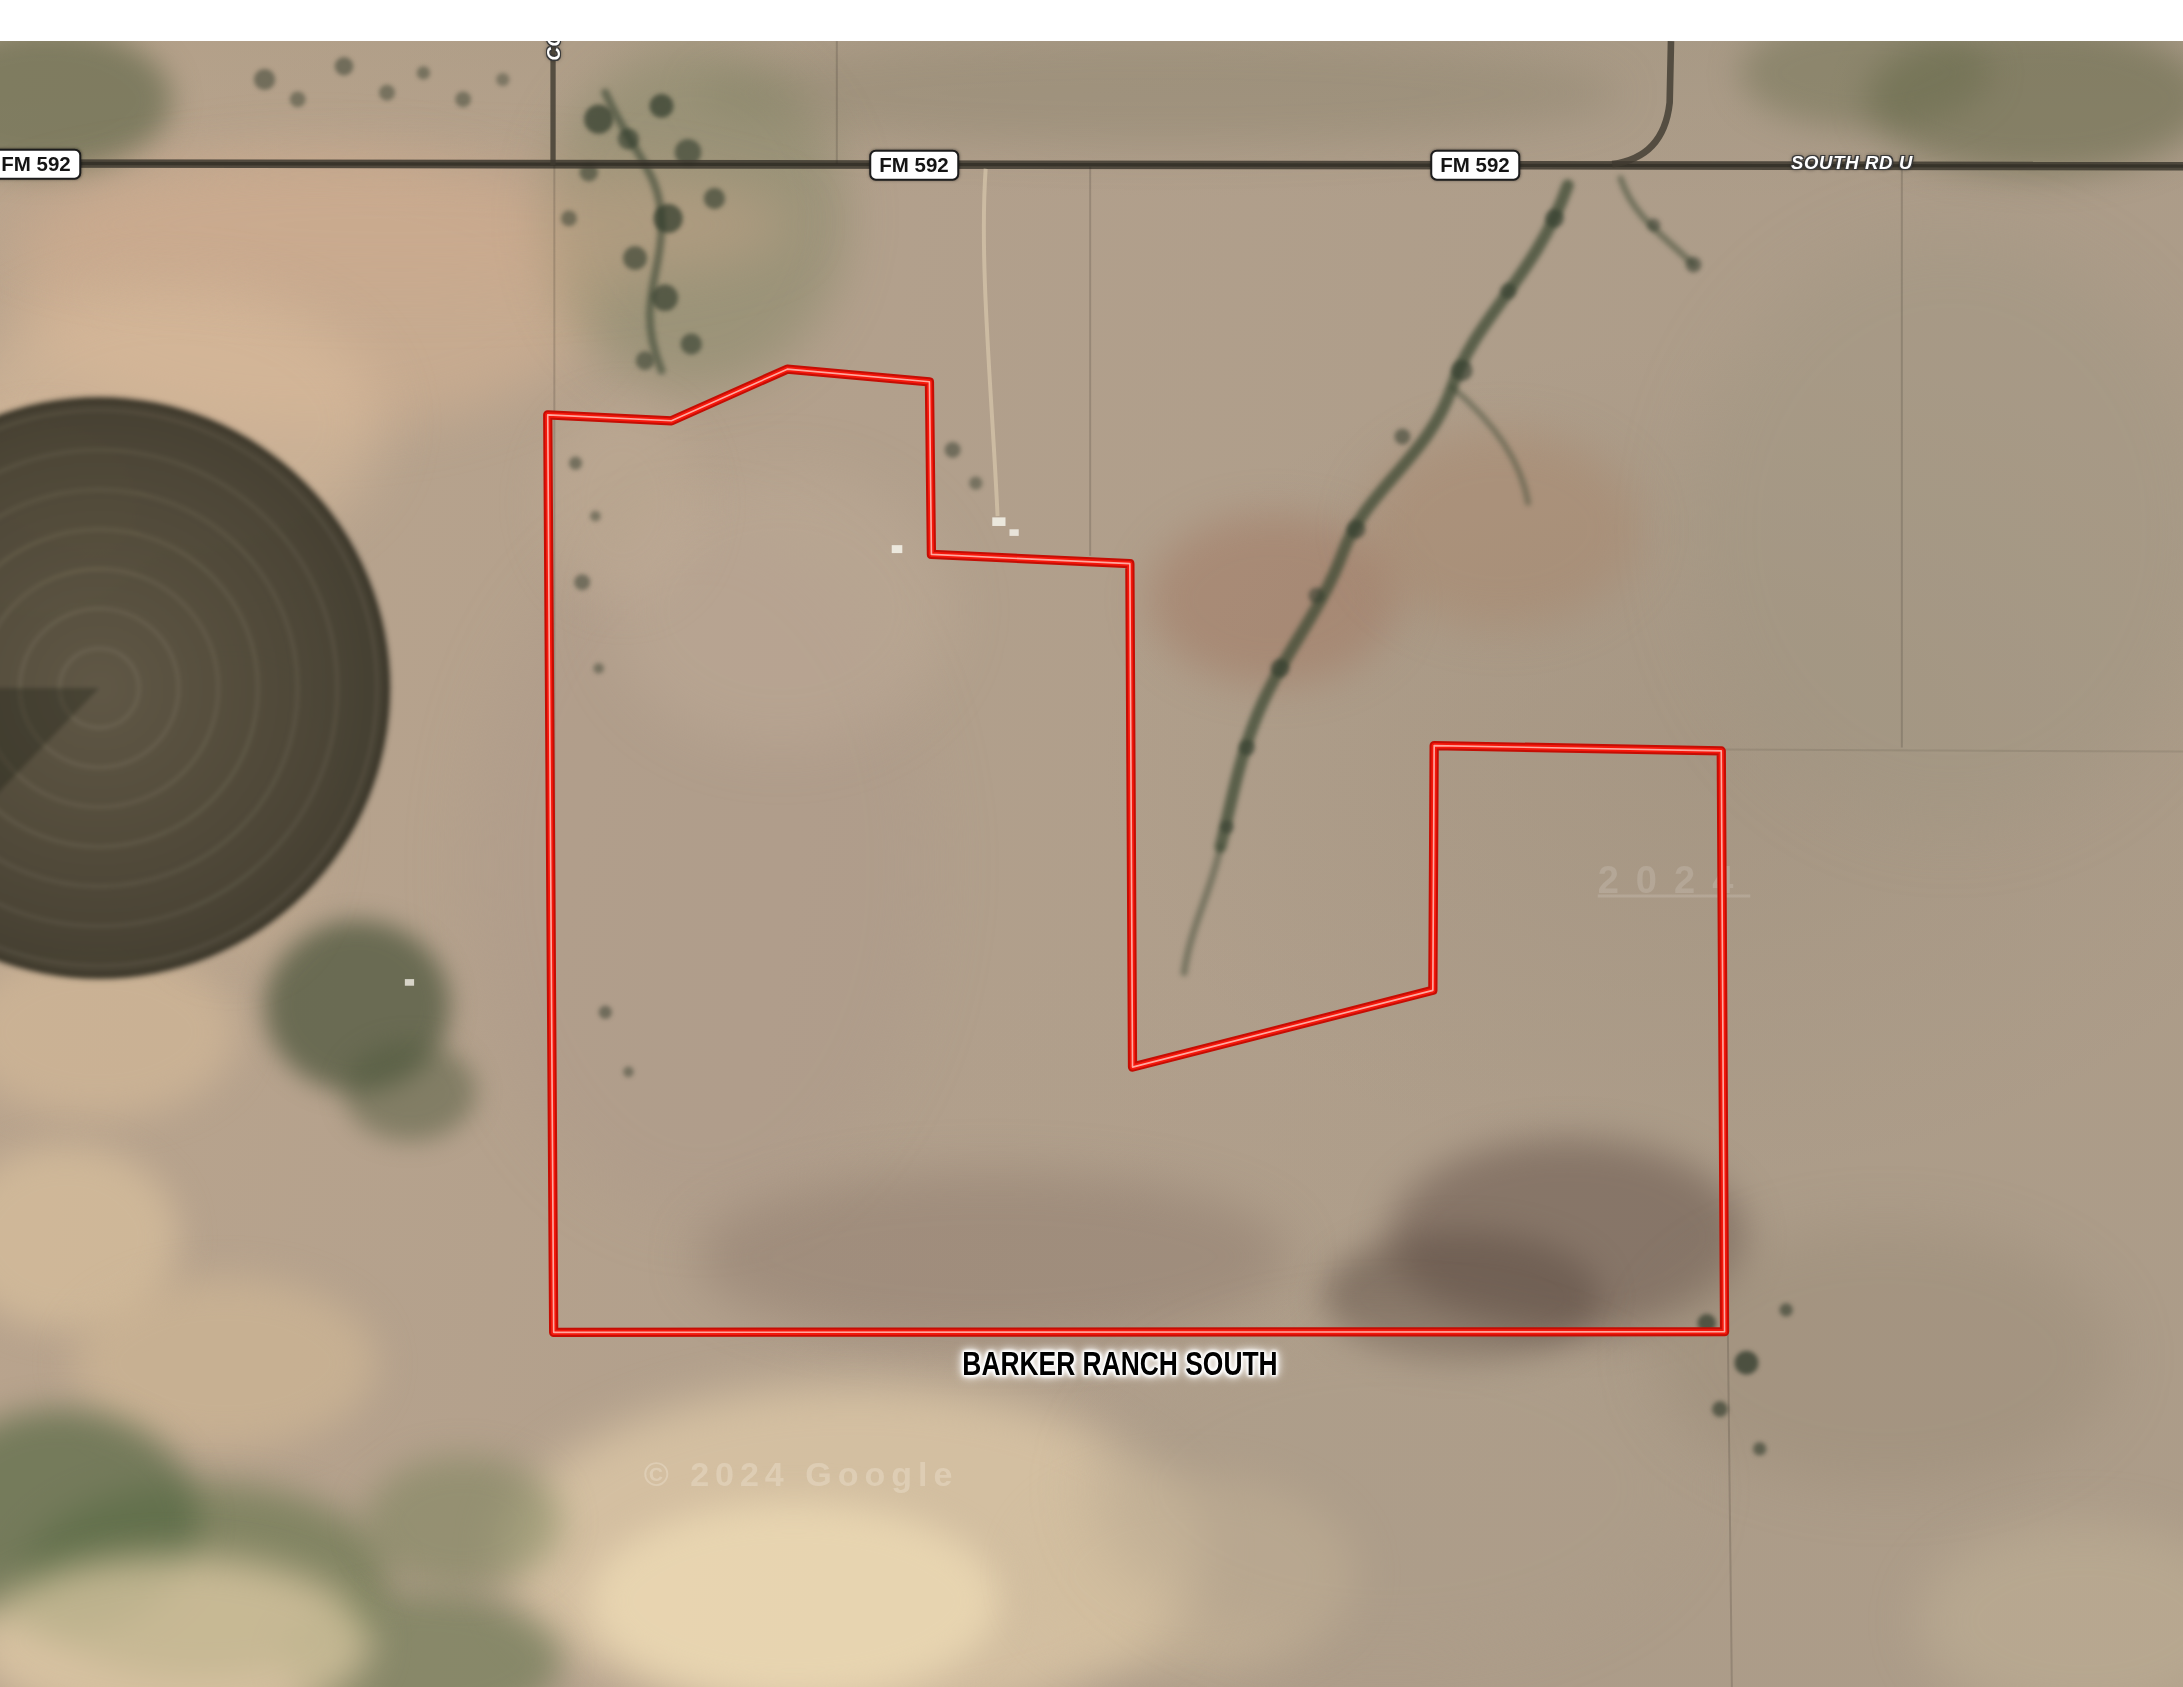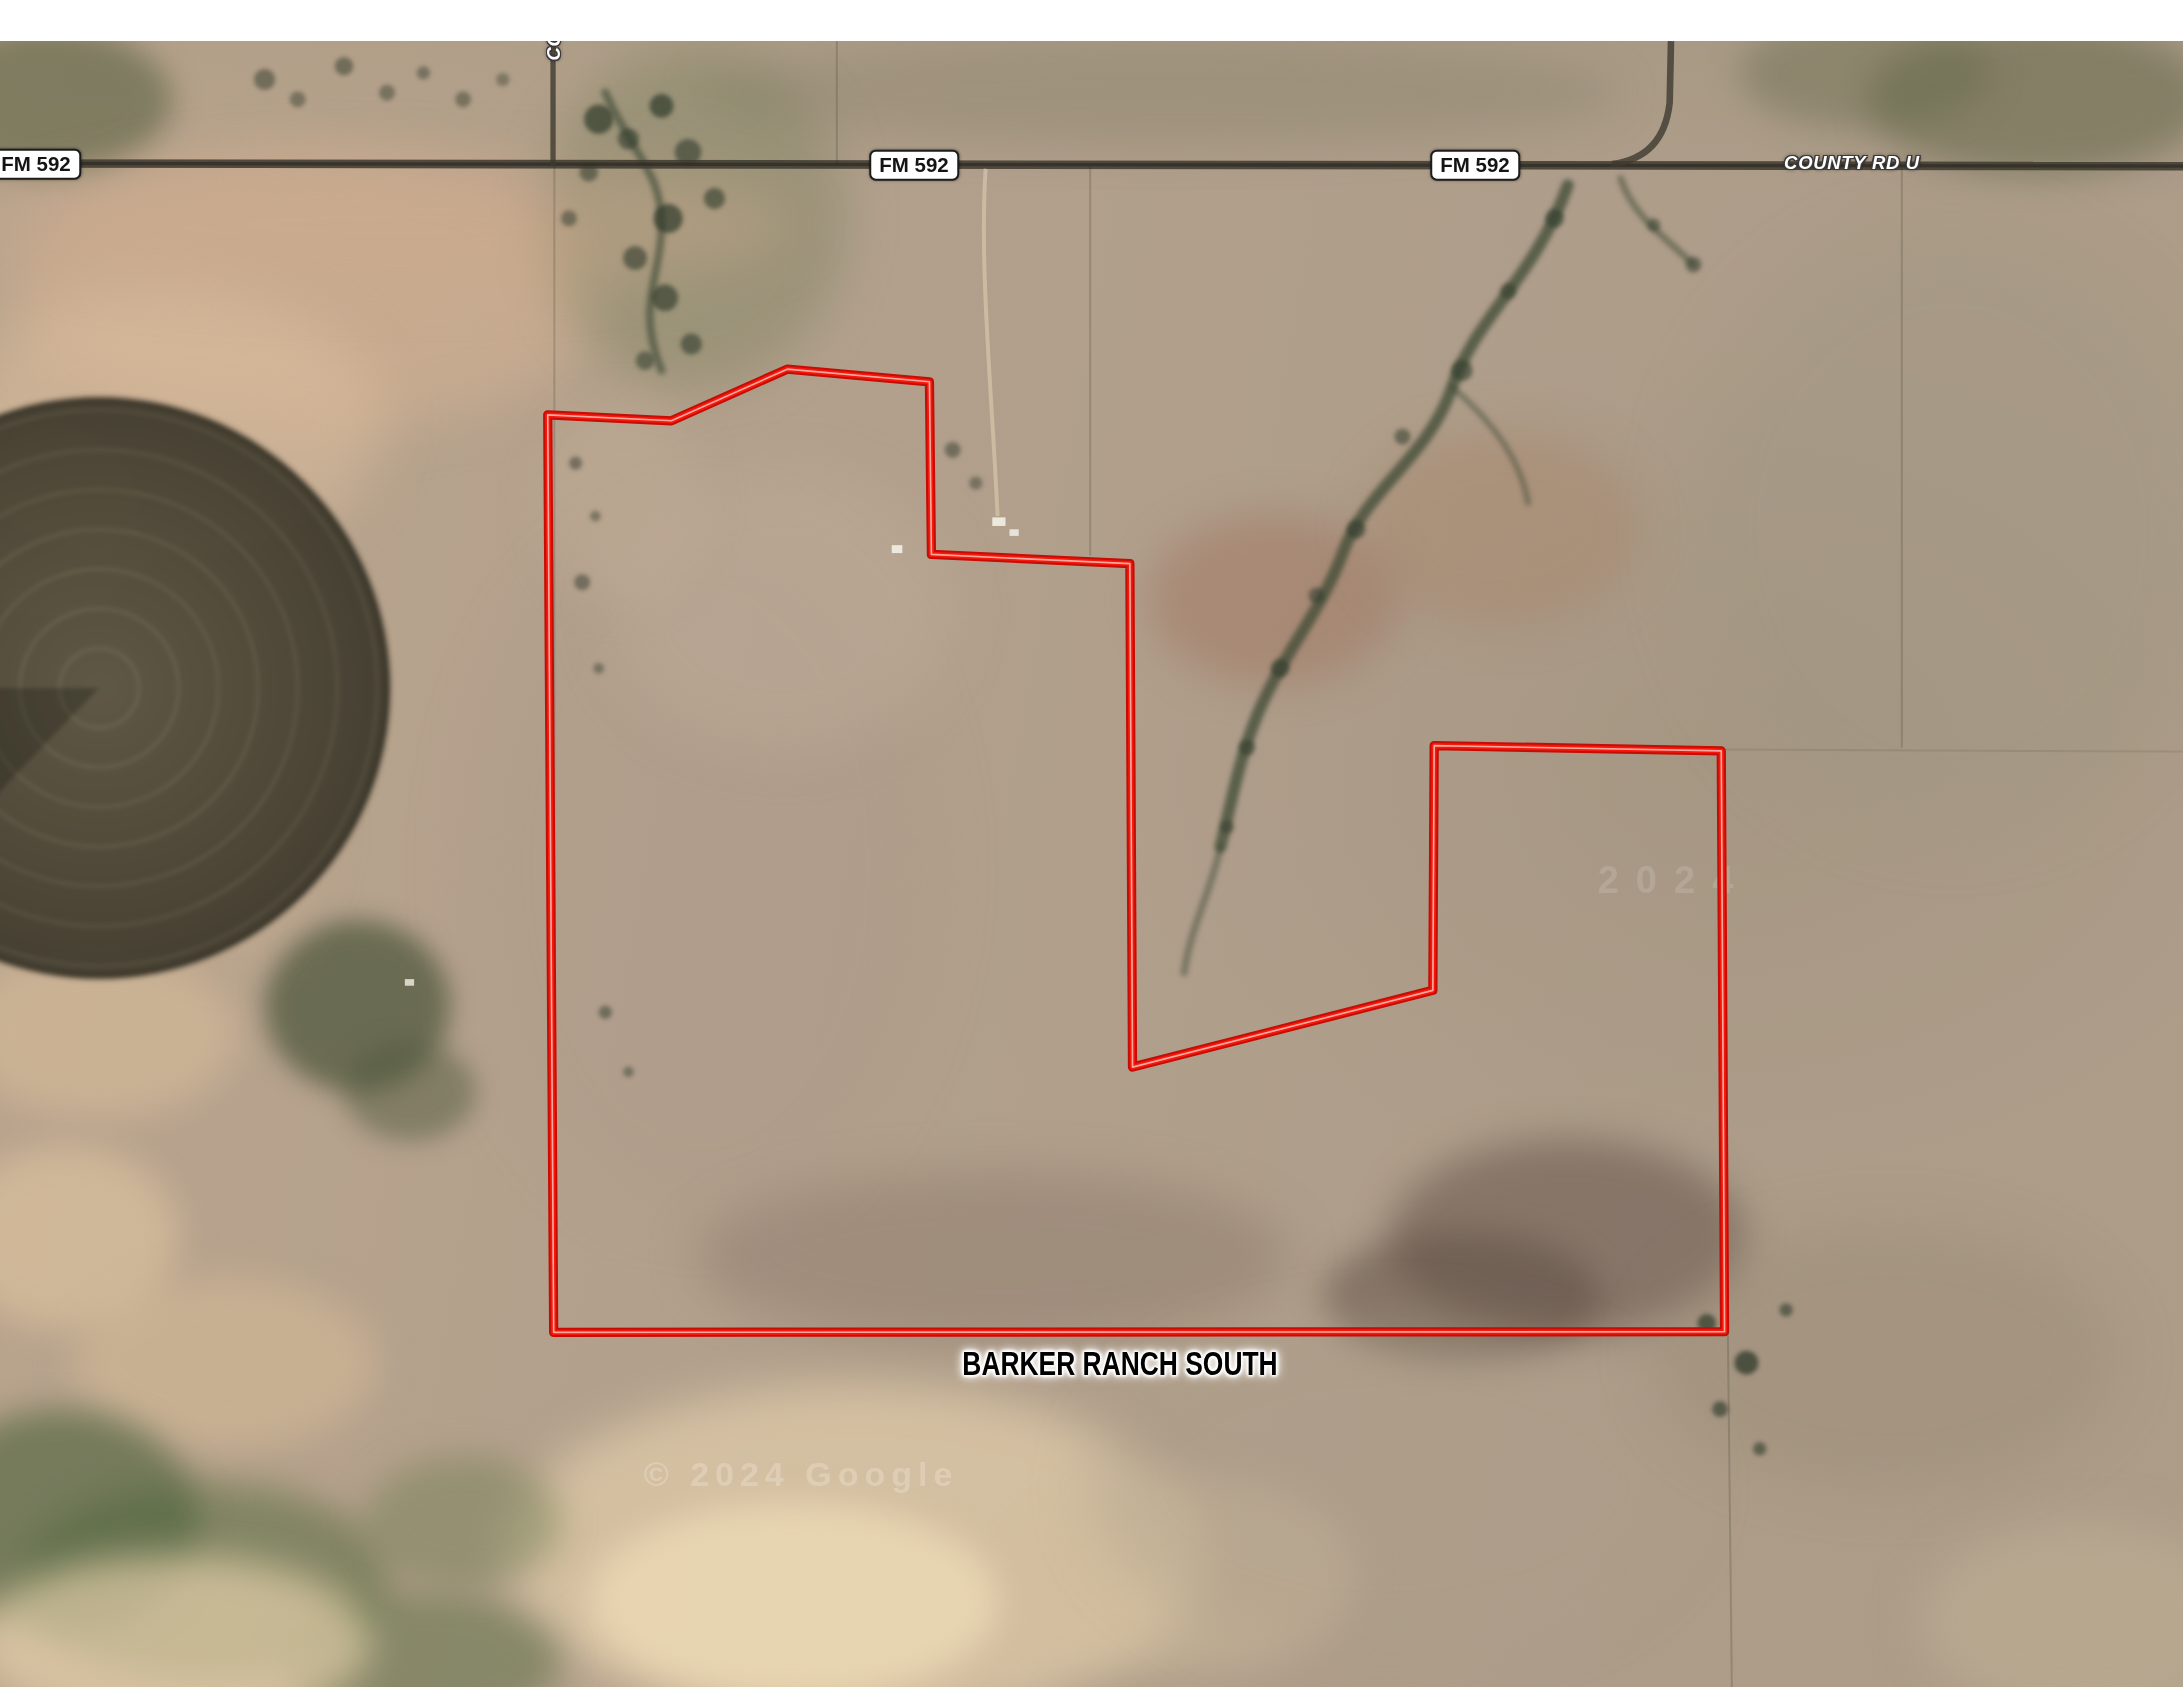--- a/index.html
+++ b/index.html
@@ -26,21 +26,21 @@
   .roadname{font-size:18.5px;font-weight:bold;font-style:italic;color:#ffffff;letter-spacing:0.7px;
           text-shadow:-1.3px -1.3px 0 #3a3a3a, 1.3px -1.3px 0 #3a3a3a, -1.3px 1.3px 0 #3a3a3a, 1.3px 1.3px 0 #3a3a3a, 0 0 4.6px rgba(0,0,0,.8);}
   .roadname-v{transform:translate(-50%,-50%) rotate(-90deg);}
   .ranch-title{font-size:33px;font-weight:bold;color:#000000;
           transform:translate(-50%,-50%) scaleX(.8);
           text-shadow:0 0 5.3px #fff,0 0 8px #fff,0 0 10.6px #fff,0 0 14.6px #fff,
                       1.3px 1.3px 3.3px #fff,-1.3px -1.3px 3.3px #fff,1.3px -1.3px 3.3px #fff,-1.3px 1.3px 3.3px #fff;}
   .watermark{position:absolute;z-index:5;transform:translate(-50%,-50%);white-space:nowrap;
           font-size:34px;font-weight:bold;color:rgba(240,230,214,.38);letter-spacing:6px;}
   .watermark2{position:absolute;z-index:5;transform:translate(-50%,-50%);white-space:nowrap;
-          font-size:38px;font-weight:bold;color:rgba(255,255,255,.14);letter-spacing:17px;}
+          font-size:38px;font-weight:bold;color:rgba(255,255,255,.14);letter-spacing:17px;text-decoration:underline;}
   
   .topbar{position:absolute;left:0;top:0;width:2183px;height:41px;background:#ffffff;z-index:50;}
 </style>
 </head>
 <body>
 
 <div class="screen">
   <div class="map">
 
     <div class="terrain">
@@ -189,21 +189,21 @@
         <polygon fill="none" stroke="#ffa89f" stroke-width="2.5" stroke-linejoin="round" points="828,627 1015,636 1190,558 1405,577 1408,838 1708,852 1712,1613 2166,1497 2168,1127 2602,1135 2607,2013 837,2014"></polygon>
       </g>
     </svg>
 
     <div class="watermark" style="left: 801px; top: 1474px;">© 2024 Google</div>
     <div class="watermark2" style="left: 1674px; top: 880px;">2024</div>
 
     <div class="lbl shield" style="left: 36px; top: 164px;">FM 592</div>
     <div class="lbl shield" style="left: 914px; top: 165px;">FM 592</div>
     <div class="lbl shield" style="left: 1475px; top: 165px;">FM 592</div>
-    <div class="lbl roadname" style="left: 1852px; top: 163px;">COUNTY RD U</div>
+    <div class="lbl roadname" style="left: 1852px; top: 163px;">SOUTH RD U</div>
     <div class="lbl roadname roadname-v" style="left: 554px; top: 46px;">CO</div>
 
     <div class="lbl ranch-title" style="left: 1120px; top: 1364px;">BARKER RANCH SOUTH</div>
   </div>
 
   <div class="topbar"></div>
 </div>
 
 
 </body></html>

